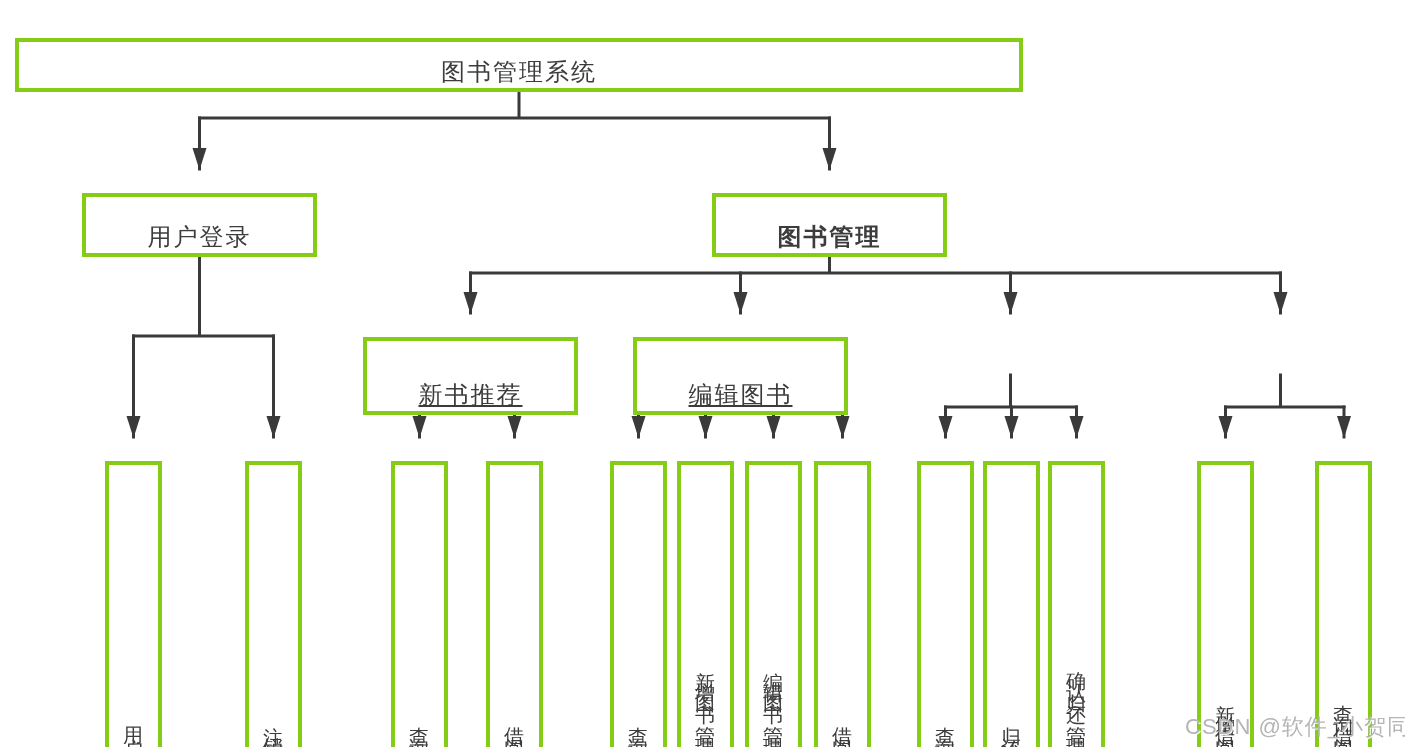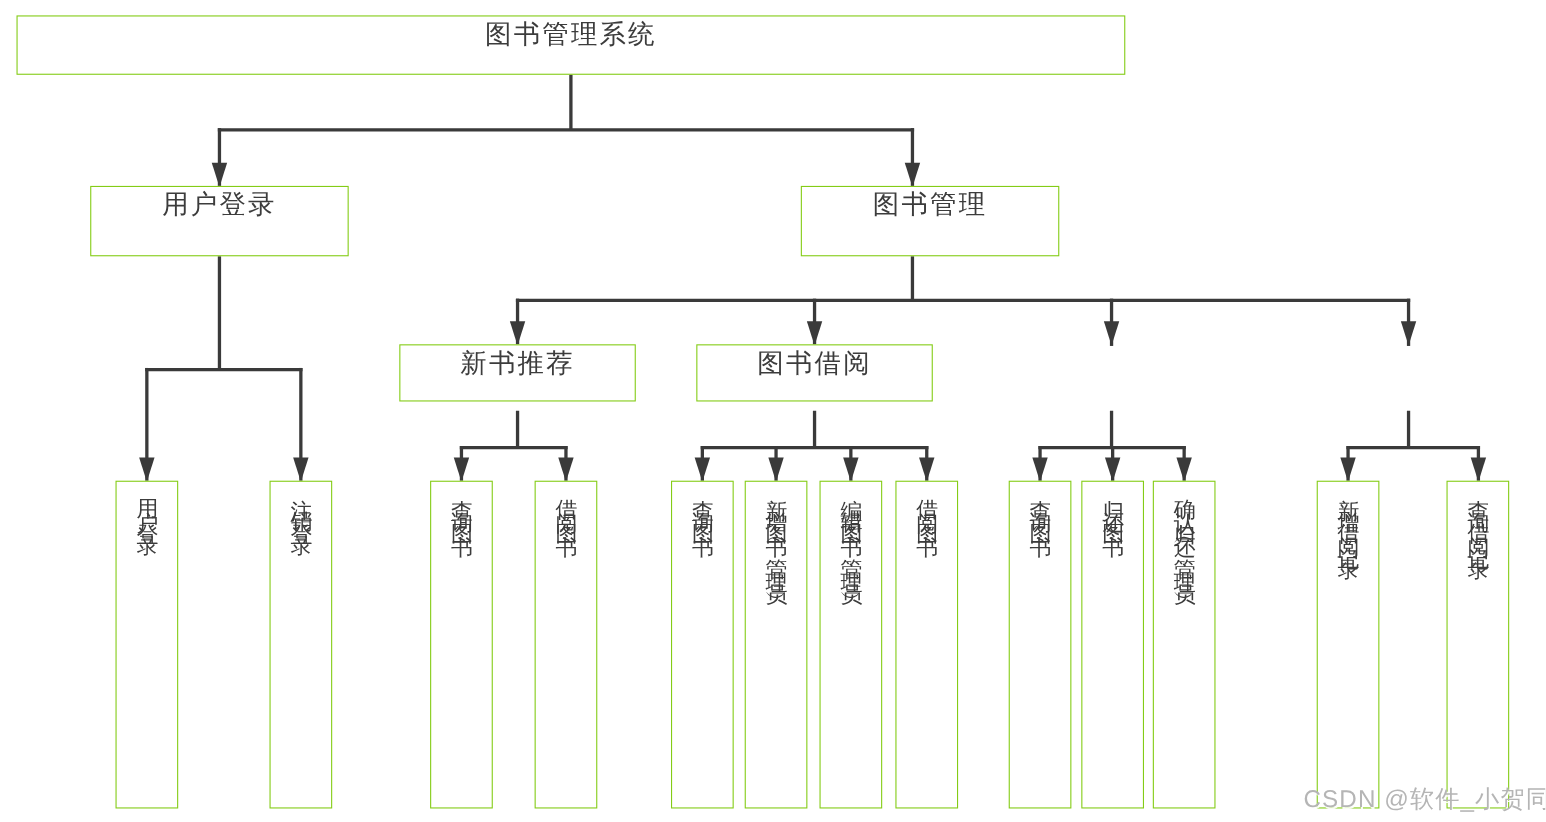--- a/index.html
+++ b/index.html
@@ -18,59 +18,60 @@
   #connectors {
     position: absolute;
     left: 0;
     top: 0;
     z-index: 1;
   }
   .box {
     position: absolute;
     box-sizing: border-box;
     background: #ffffff;
-    border: 1px solid #84cc16;
+    border: 4px solid #84cc16;
     color: #3c3c3c;
     display: flex;
-    align-items: flex-start;
+    align-items: flex-end;
     justify-content: center;
     z-index: 2;
+    margin-top: 24px;
   }
   .h-label {
     font-size: 24px;
     letter-spacing: 2px;
     white-space: nowrap;
   }
   .root-box {
     left: 15px; top: 14px;
     width: 1008px; height: 54px;
   }
   .l2-box {
     top: 169px;
     width: 235px; height: 64px;
   }
   .sec-box {
     top: 313px;
-    width: 215px; height: 52px;
+    width: 215px; height: 78px; text-decoration: underline;
   }
   .leaf-box {
     top: 437px;
     width: 57px; height: 298px;
   }
   .leaf-box .v-label {
     writing-mode: vertical-rl;
     text-orientation: mixed;
     font-size: 20px;
     line-height: 1;
     letter-spacing: 11px;
     white-space: nowrap;
   }
   
   #n-user-login   { left: 82px; }
-  #n-book-mgmt    { left: 728px; }
+  #n-book-mgmt    { left: 712px; font-weight: bold; }
   #s-new-book     { left: 363px; }
   #s-book-borrow  { left: 633px; }
   #s-cur-borrow   { left: 903px; }
   #s-borrow-rec   { left: 1173px; }
   #lf-login       { left: 105px; }
   #lf-logout      { left: 245px; }
   #lf-nb-query    { left: 391px; }
   #lf-nb-borrow   { left: 486px; }
   #lf-bb-query    { left: 610px; }
   #lf-bb-add      { left: 677px; }
@@ -152,21 +153,21 @@
     <span class="h-label">用户登录</span>
   </div>
   <div class="box l2-box" id="n-book-mgmt">
     <span class="h-label">图书管理</span>
   </div>
 
   <div class="box sec-box" id="s-new-book">
     <span class="h-label">新书推荐</span>
   </div>
   <div class="box sec-box" id="s-book-borrow">
-    <span class="h-label">图书借阅</span>
+    <span class="h-label">编辑图书</span>
   </div>
 
   <div class="box leaf-box" id="lf-login">
     <span class="v-label">用户登录</span>
   </div>
   <div class="box leaf-box" id="lf-logout">
     <span class="v-label">注销登录</span>
   </div>
 
   <div class="box leaf-box" id="lf-nb-query">

